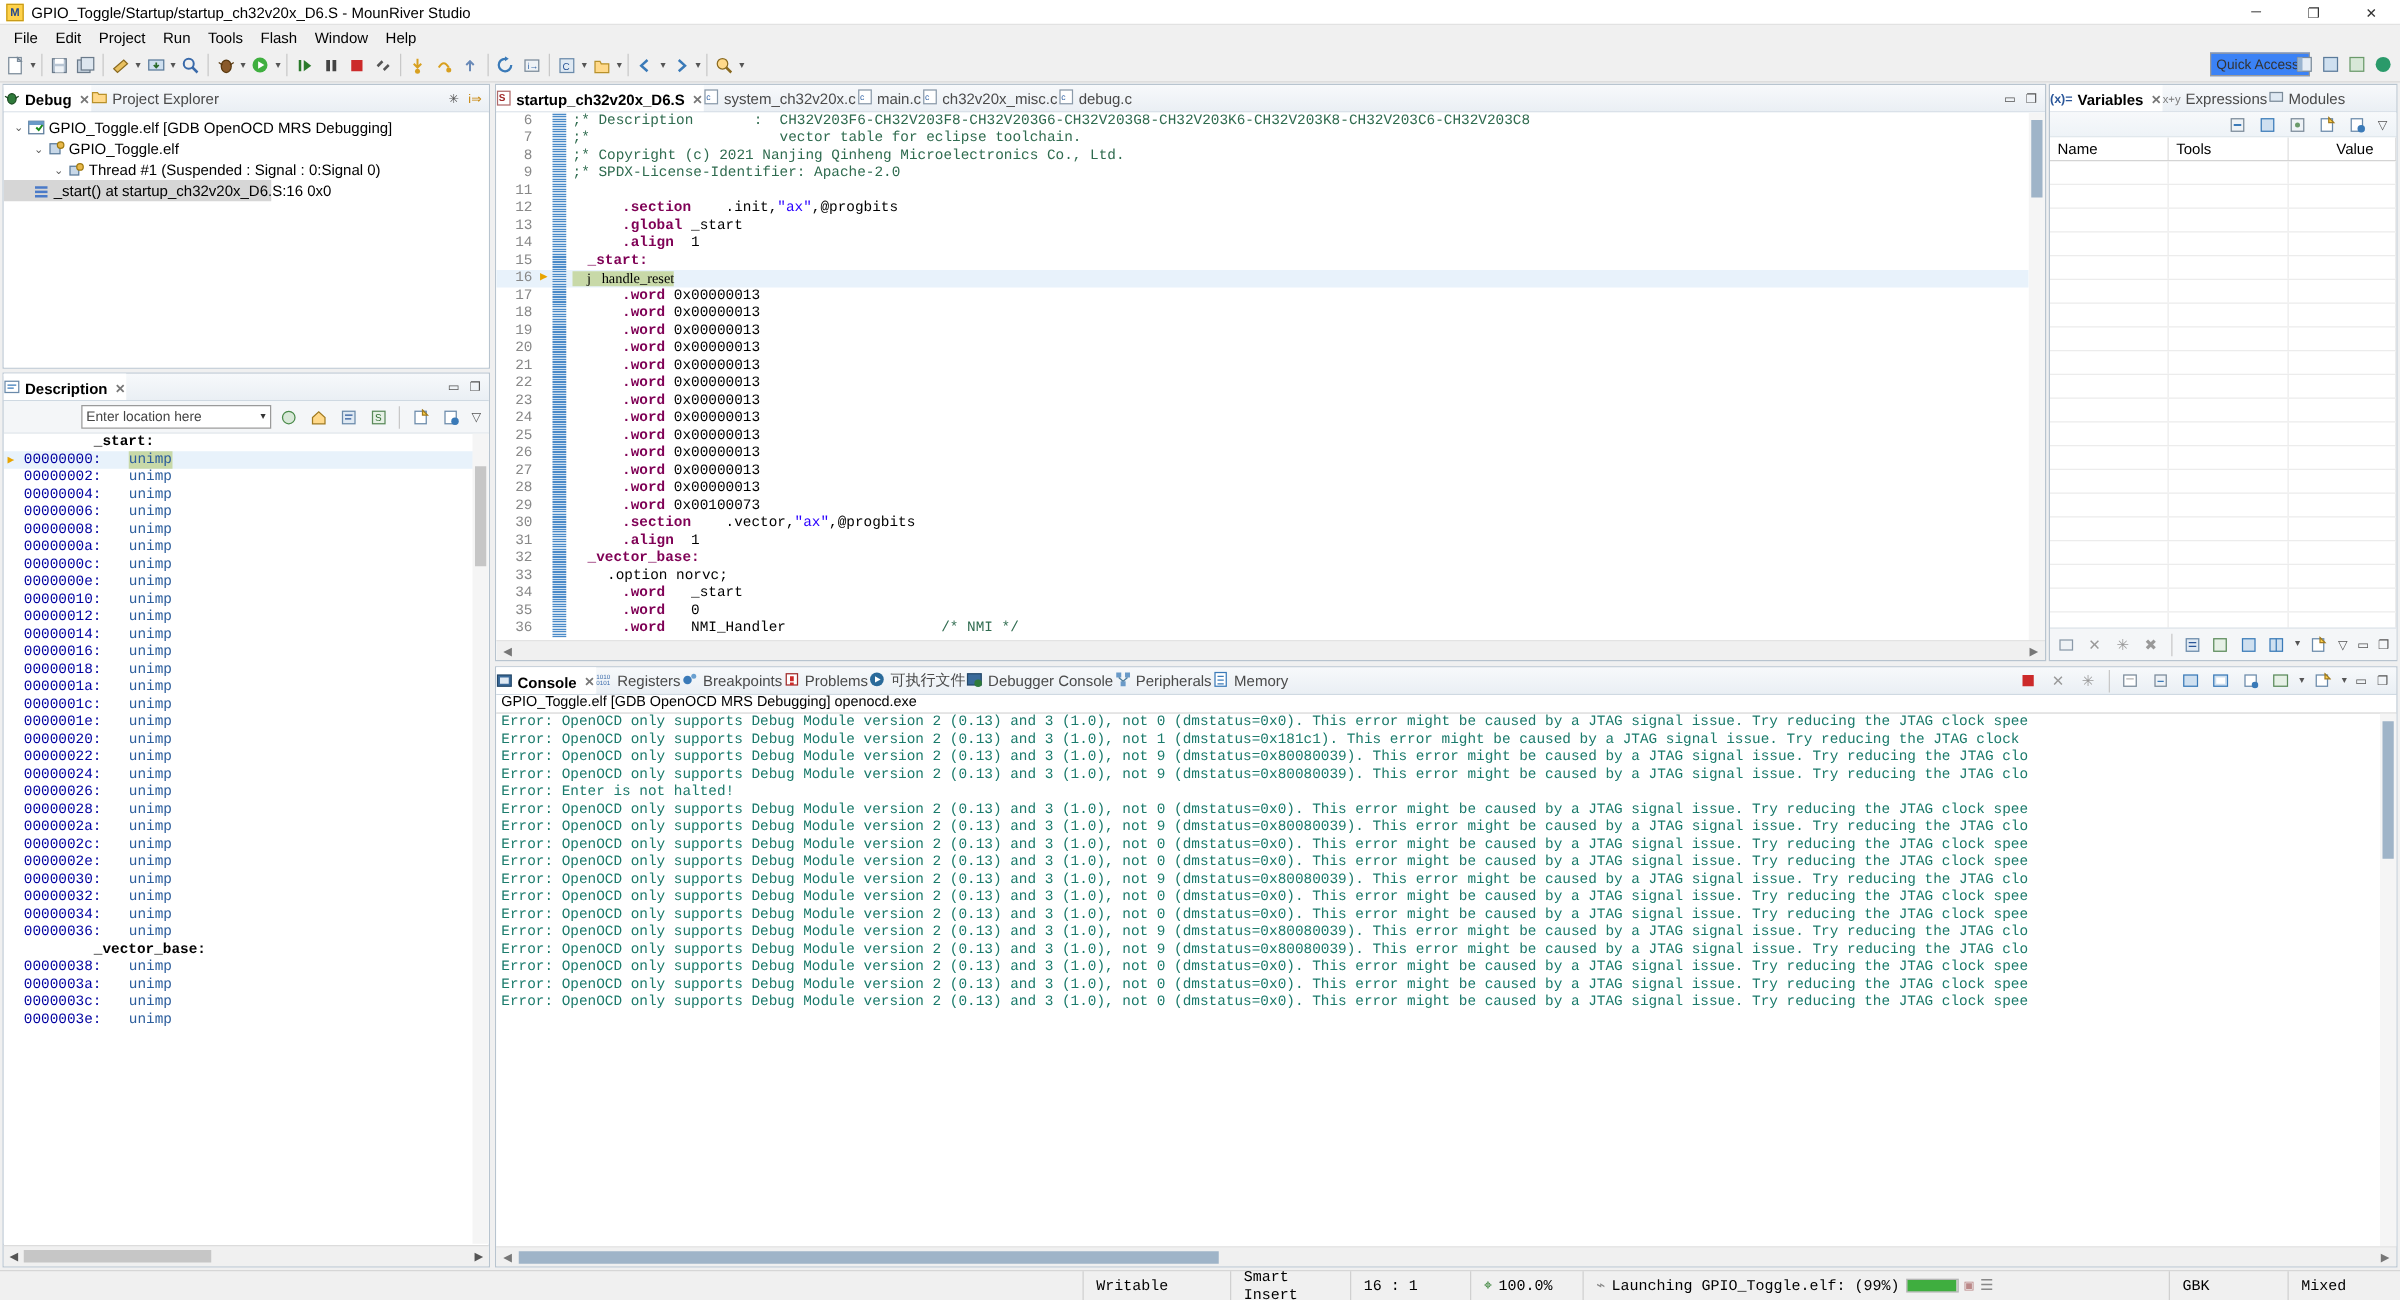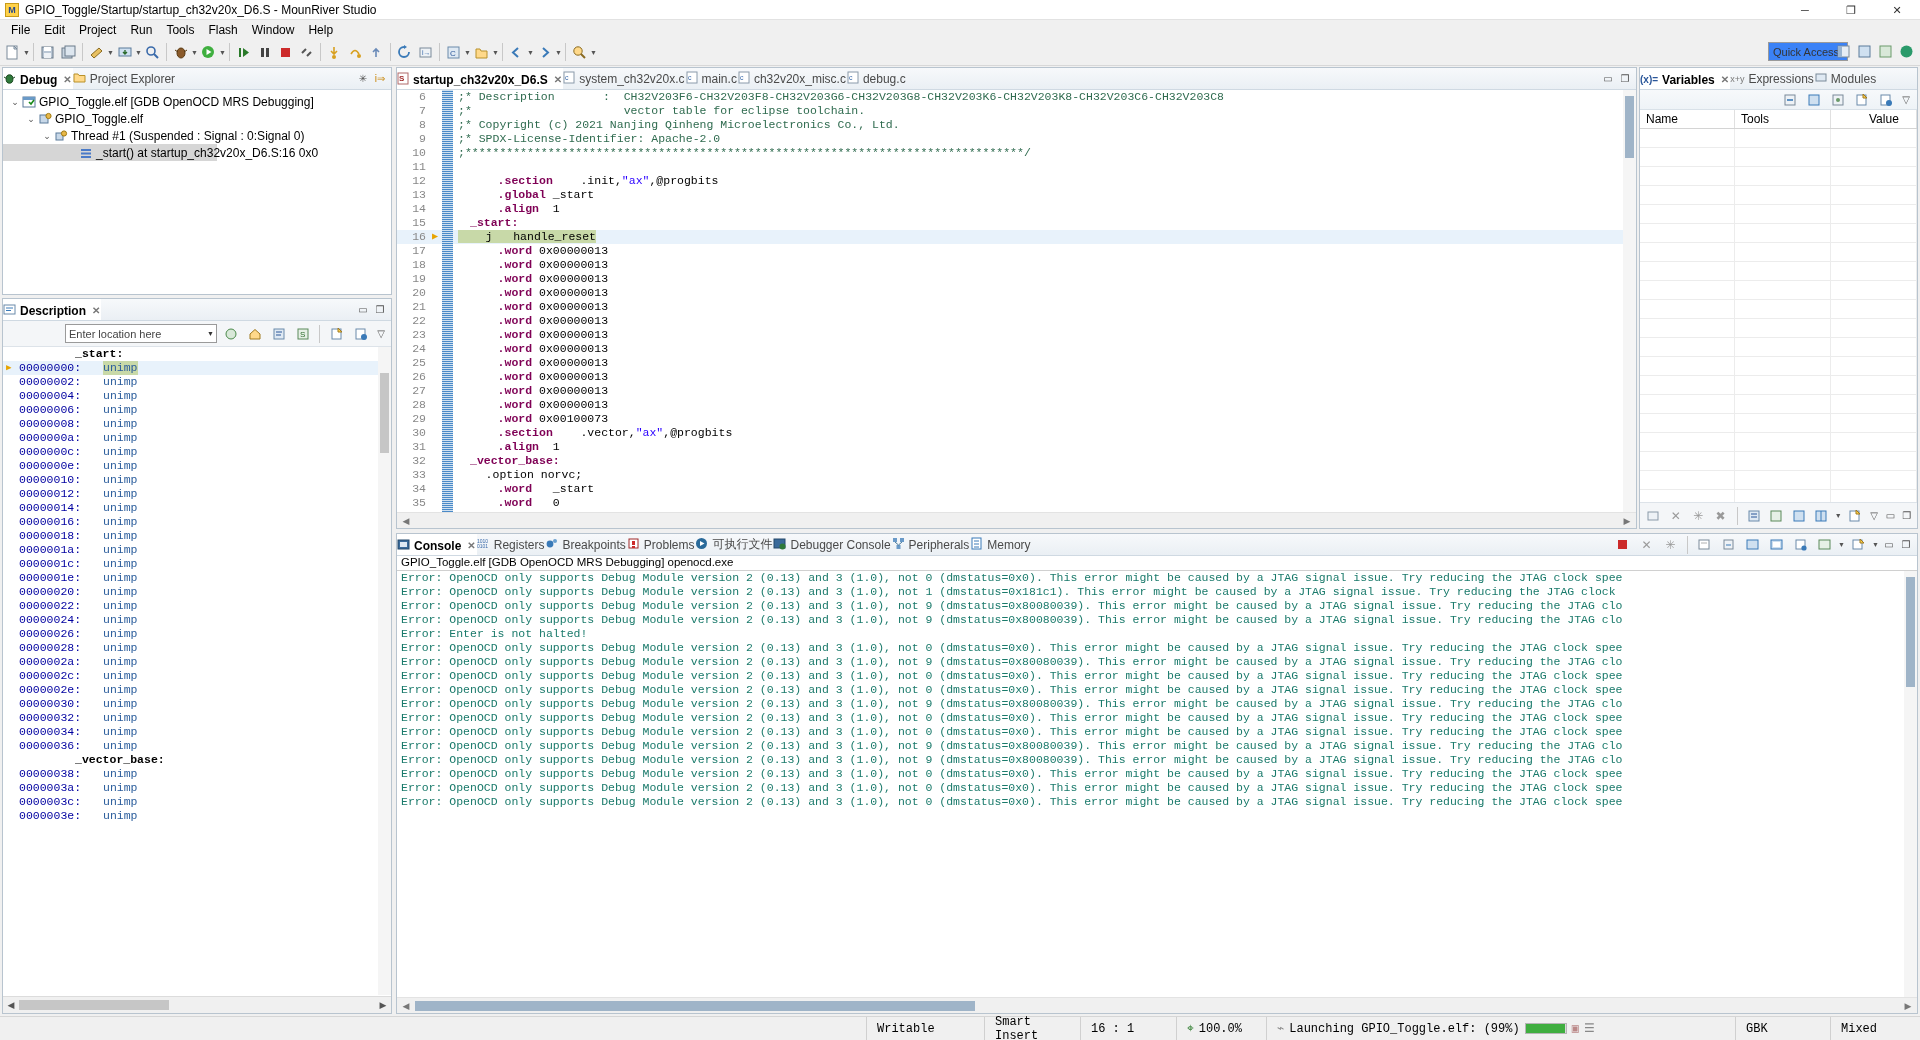--- a/index.html
+++ b/index.html
@@ -103,21 +103,21 @@
   #editor-panel { left:396px; top:0; right:283px; height:462px; }
   #editor-body { position:absolute; top:22px; left:0; right:0; bottom:0; background:#fff; overflow:hidden; }
   .code-scroll { position:absolute; top:0; left:0; right:13px; bottom:16px; overflow:hidden; }
   .cl { height:14px; line-height:14px; font-family:"Liberation Mono", monospace; font-size:11.5px;
         white-space:pre; display:flex; }
   .cl .ln { width:34px; text-align:right; color:#888; padding-right:5px; flex:0 0 auto; }
   .cl .mk { width:11px; flex:0 0 auto; position:relative; }
   .cl .fold { width:11px; flex:0 0 auto; background:#e6eef7; }
   .cl .txt { flex:1 1 auto; padding-left:5px; }
   .cl.curline { background:#e8f2fb; }
-  .cl.curline .txt .hlsel { background:#c8d9a8; }
+  .cl.curline .txt .hlsel { background:#c8d9a8;font-family:Liberation Serif, serif; }
   .k-cmt { color:#2f6b4f; }
   .k-dir { color:#7f0055; font-weight:bold;margin-left:12px; }
   .k-str { color:#2a00ff; }
   .k-plain { color:#000; }
   #ed-vbar { position:absolute; top:0; right:0; width:13px; bottom:16px; background:#f5f5f5; }
   #ed-hbar { position:absolute; bottom:0; left:0; right:0; height:16px; background:#f0f0f0;
              border-top:1px solid #e3e3e3; display:flex; align-items:center; justify-content:space-between; }
   .arrowmark { color:#e8a400; font-size:10px; position:absolute; left:1px; top:0px; }
 
   
@@ -408,21 +408,21 @@
       <div class="tree-row" style="padding-left:38px;">
         <span class="tw">⌄</span>
         <span class="ticon">
             <svg width="14" height="14">
               <rect x="2" y="4" width="7" height="7" fill="#c8d8e8" stroke="#5a7a9a"></rect>
               <circle cx="10" cy="4.5" r="2.6" fill="#e8b84a" stroke="#a07a10"></circle>
             </svg>
           </span>
         <span>Thread #1 (Suspended : Signal : 0:Signal 0)</span>
       </div>
-      <div class="tree-row sel-row" style="padding-left:76px; width:214px;">
+      <div class="tree-row sel-row" style="padding-left:23px; width:214px;">
         <span class="ticon">
             <svg width="14" height="14">
               <rect x="2" y="3" width="10" height="2" fill="#4a7ac8"></rect>
               <rect x="2" y="6.5" width="10" height="2" fill="#4a7ac8"></rect>
               <rect x="2" y="10" width="10" height="2" fill="#4a7ac8"></rect>
             </svg>
           </span>
         <span>_start() at startup_ch32v20x_D6.S:16 0x0</span>
       </div>
     </div>
@@ -678,21 +678,20 @@
           <span class="mini">▭</span>
           <span class="mini">❐</span>
         </div>
       </div>
     <div id="editor-body">
       <div class="code-scroll" id="code-area">
           <div class="cl"><span class="ln">6</span><span class="mk"></span><span class="fold" style="background: repeating-linear-gradient(0deg, rgb(74, 138, 200) 0px, rgb(74, 138, 200) 1px, rgb(207, 224, 240) 1px, rgb(207, 224, 240) 2px);"></span><span class="txt"><span class="k-cmt">;* Description       :  CH32V203F6-CH32V203F8-CH32V203G6-CH32V203G8-CH32V203K6-CH32V203K8-CH32V203C6-CH32V203C8</span></span></div>
           <div class="cl"><span class="ln">7</span><span class="mk"></span><span class="fold" style="background: repeating-linear-gradient(0deg, rgb(74, 138, 200) 0px, rgb(74, 138, 200) 1px, rgb(207, 224, 240) 1px, rgb(207, 224, 240) 2px);"></span><span class="txt"><span class="k-cmt">;*                      vector table for eclipse toolchain.</span></span></div>
           <div class="cl"><span class="ln">8</span><span class="mk"></span><span class="fold" style="background: repeating-linear-gradient(0deg, rgb(74, 138, 200) 0px, rgb(74, 138, 200) 1px, rgb(207, 224, 240) 1px, rgb(207, 224, 240) 2px);"></span><span class="txt"><span class="k-cmt">;* Copyright (c) 2021 Nanjing Qinheng Microelectronics Co., Ltd.</span></span></div>
           <div class="cl"><span class="ln">9</span><span class="mk"></span><span class="fold" style="background: repeating-linear-gradient(0deg, rgb(74, 138, 200) 0px, rgb(74, 138, 200) 1px, rgb(207, 224, 240) 1px, rgb(207, 224, 240) 2px);"></span><span class="txt"><span class="k-cmt">;* SPDX-License-Identifier: Apache-2.0</span></span></div>
-          <div class="cl"><span class="ln">10</span><span class="mk"></span><span class="fold" style="background: repeating-linear-gradient(0deg, rgb(74, 138, 200) 0px, rgb(74, 138, 200) 1px, rgb(207, 224, 240) 1px, rgb(207, 224, 240) 2px);"></span><span class="txt"><span class="k-cmt">;*********************************************************************************/</span></span></div>
           <div class="cl"><span class="ln">11</span><span class="mk"></span><span class="fold" style="background: repeating-linear-gradient(0deg, rgb(74, 138, 200) 0px, rgb(74, 138, 200) 1px, rgb(207, 224, 240) 1px, rgb(207, 224, 240) 2px);"></span><span class="txt"><span class="k-plain"></span></span></div>
           <div class="cl"><span class="ln">12</span><span class="mk"></span><span class="fold" style="background: repeating-linear-gradient(0deg, rgb(74, 138, 200) 0px, rgb(74, 138, 200) 1px, rgb(207, 224, 240) 1px, rgb(207, 224, 240) 2px);"></span><span class="txt"><span class="k-dir">    .section</span><span class="k-plain">    .init,</span><span class="k-str">"ax"</span><span class="k-plain">,@progbits</span></span></div>
           <div class="cl"><span class="ln">13</span><span class="mk"></span><span class="fold" style="background: repeating-linear-gradient(0deg, rgb(74, 138, 200) 0px, rgb(74, 138, 200) 1px, rgb(207, 224, 240) 1px, rgb(207, 224, 240) 2px);"></span><span class="txt"><span class="k-dir">    .global</span><span class="k-plain"> _start</span></span></div>
           <div class="cl"><span class="ln">14</span><span class="mk"></span><span class="fold" style="background: repeating-linear-gradient(0deg, rgb(74, 138, 200) 0px, rgb(74, 138, 200) 1px, rgb(207, 224, 240) 1px, rgb(207, 224, 240) 2px);"></span><span class="txt"><span class="k-dir">    .align</span><span class="k-plain">  1</span></span></div>
           <div class="cl"><span class="ln">15</span><span class="mk"></span><span class="fold" style="background: repeating-linear-gradient(0deg, rgb(74, 138, 200) 0px, rgb(74, 138, 200) 1px, rgb(207, 224, 240) 1px, rgb(207, 224, 240) 2px);"></span><span class="txt"><span class="k-dir">_start:</span></span></div>
           <div class="cl curline"><span class="ln">16</span><span class="mk"><span class="arrowmark">▶</span></span><span class="fold" style="background: repeating-linear-gradient(0deg, rgb(74, 138, 200) 0px, rgb(74, 138, 200) 1px, rgb(207, 224, 240) 1px, rgb(207, 224, 240) 2px);"></span><span class="txt"><span class="hlsel">    j   handle_reset</span></span></div>
           <div class="cl"><span class="ln">17</span><span class="mk"></span><span class="fold" style="background: repeating-linear-gradient(0deg, rgb(74, 138, 200) 0px, rgb(74, 138, 200) 1px, rgb(207, 224, 240) 1px, rgb(207, 224, 240) 2px);"></span><span class="txt"><span class="k-dir">    .word</span><span class="k-plain"> 0x00000013</span></span></div>
           <div class="cl"><span class="ln">18</span><span class="mk"></span><span class="fold" style="background: repeating-linear-gradient(0deg, rgb(74, 138, 200) 0px, rgb(74, 138, 200) 1px, rgb(207, 224, 240) 1px, rgb(207, 224, 240) 2px);"></span><span class="txt"><span class="k-dir">    .word</span><span class="k-plain"> 0x00000013</span></span></div>
           <div class="cl"><span class="ln">19</span><span class="mk"></span><span class="fold" style="background: repeating-linear-gradient(0deg, rgb(74, 138, 200) 0px, rgb(74, 138, 200) 1px, rgb(207, 224, 240) 1px, rgb(207, 224, 240) 2px);"></span><span class="txt"><span class="k-dir">    .word</span><span class="k-plain"> 0x00000013</span></span></div>
           <div class="cl"><span class="ln">20</span><span class="mk"></span><span class="fold" style="background: repeating-linear-gradient(0deg, rgb(74, 138, 200) 0px, rgb(74, 138, 200) 1px, rgb(207, 224, 240) 1px, rgb(207, 224, 240) 2px);"></span><span class="txt"><span class="k-dir">    .word</span><span class="k-plain"> 0x00000013</span></span></div>

